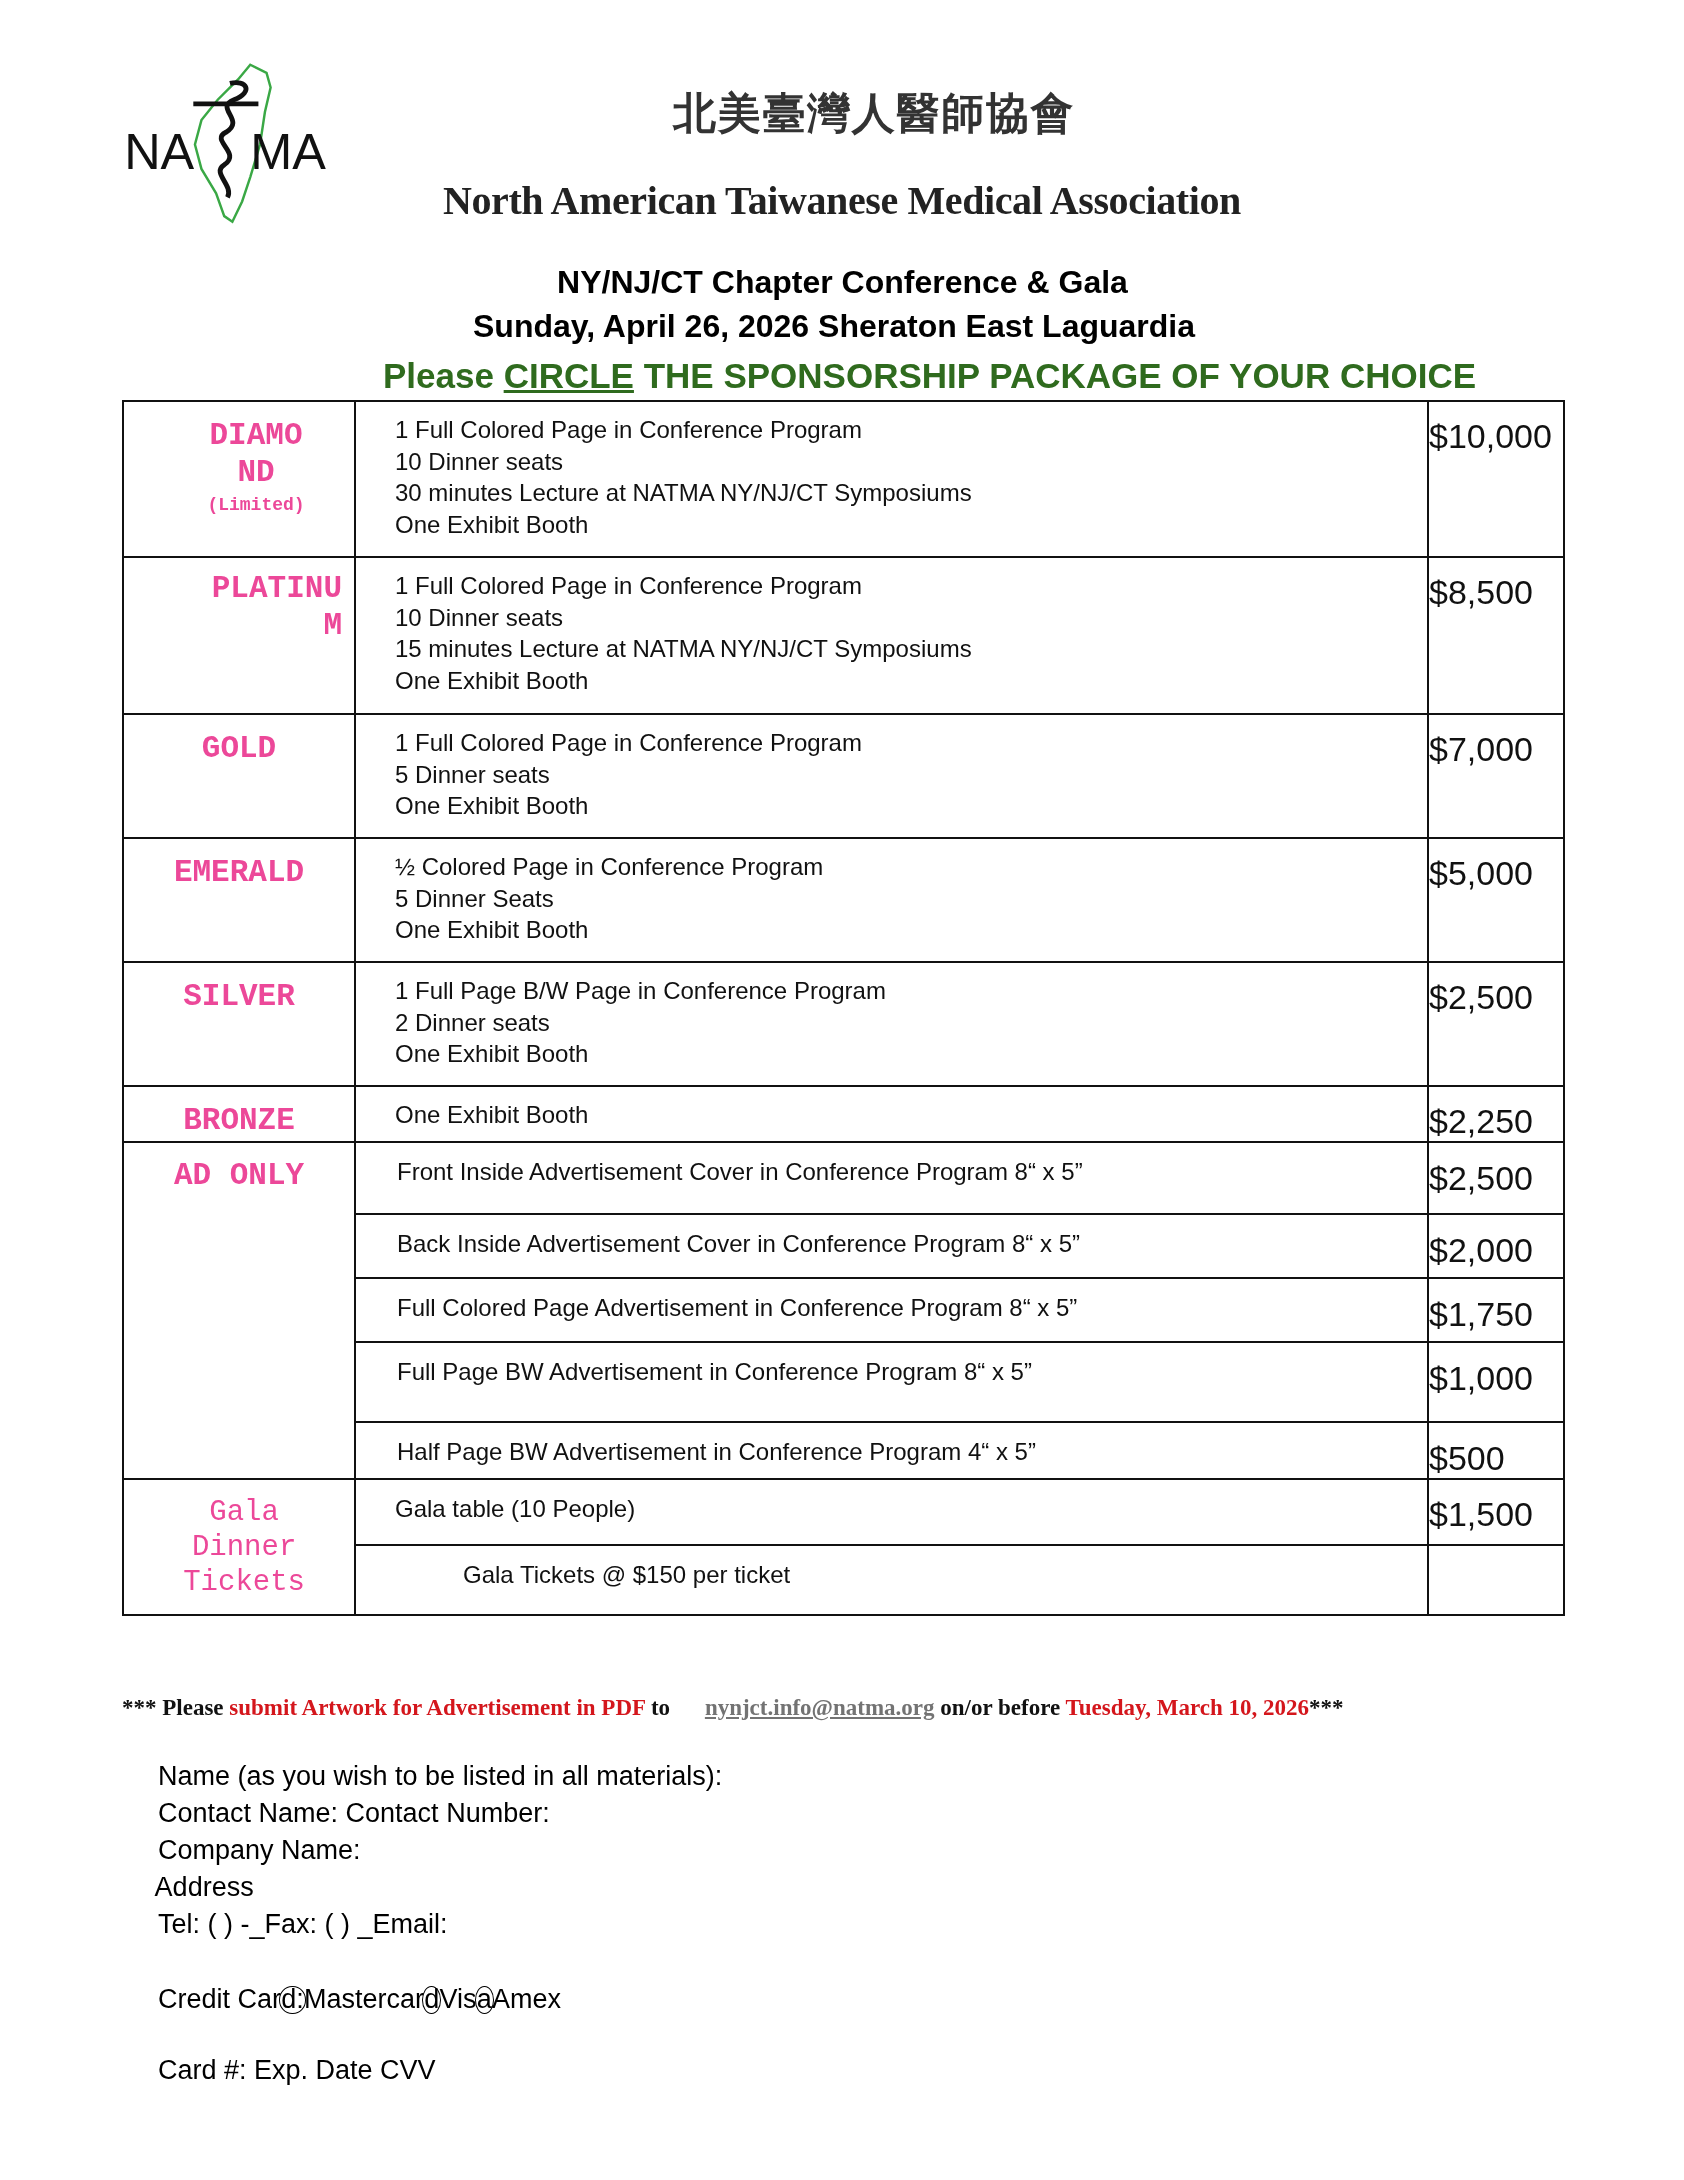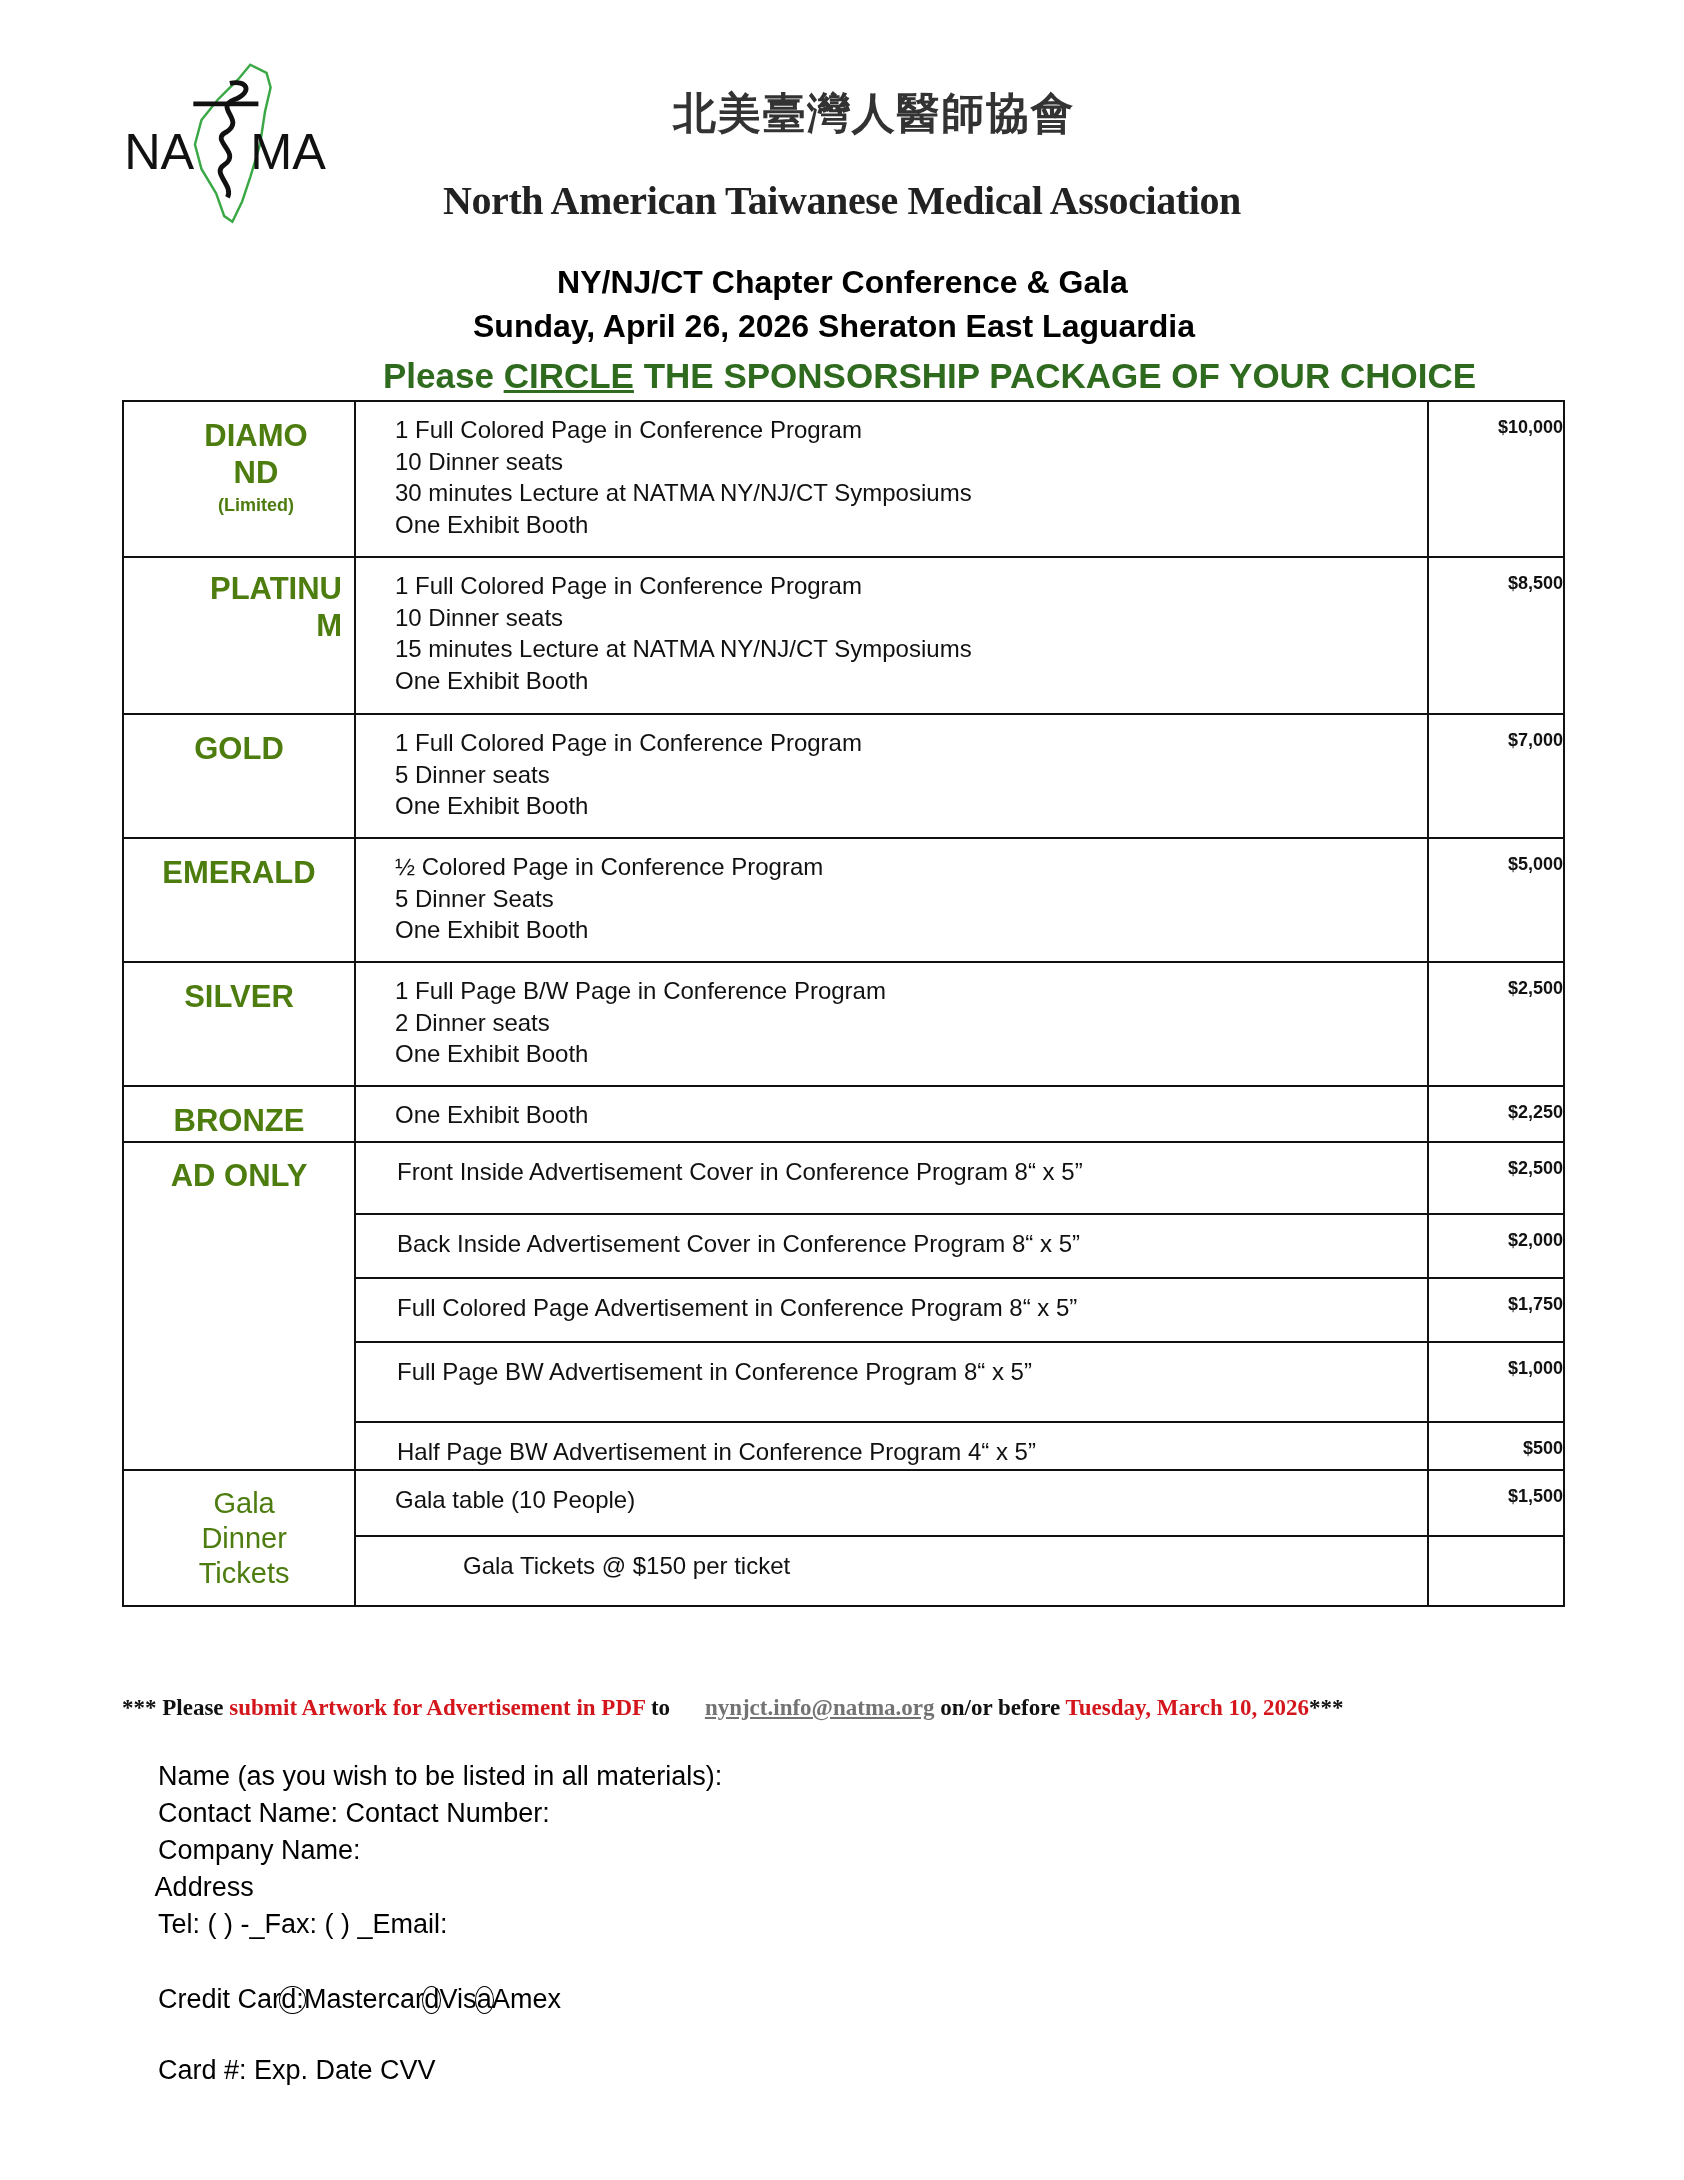--- a/index.html
+++ b/index.html
@@ -11,24 +11,24 @@
   .cn-title { left:673px; top:85px; font-family:"DejaVu Serif", serif; font-size:43px; color:#333; letter-spacing:1.7px; font-weight:bold; }
   .en-title { left:443px; top:177px; font-family:"Liberation Serif", serif; font-weight:bold; font-size:40px; color:#222; letter-spacing:-0.4px; }
   .event-title { left:0; width:1685px; text-align:center; top:264px; font-family:"Liberation Sans", sans-serif; font-weight:bold; font-size:32px; color:#000; }
   .event-date { left:473px; top:308px; font-weight:bold; font-size:32px; color:#000; }
   .circle-line { left:383px; top:356px; font-weight:bold; font-size:35px; color:#2f6b1e; }
   .circle-line .u { text-decoration:underline; text-decoration-thickness:2.6px; }
 
   
   table.pkg { position:absolute; left:122px; top:400px; width:1443px; border-collapse:collapse; }
   table.pkg td { border:2.6px solid #111; vertical-align:top; padding:0; }
-  td.tier { width:196px; text-align:center; font-family:Liberation Sans, sans-serif; font-weight:bold; color:#4d7c0f; font-size:31px; line-height:37px; }
+  td.tier { width:196px; text-align:center; font-family:Liberation Mono, monospace; font-weight:bold; color:#ec4899; font-size:31px; line-height:37px; }
   td.tier .sub { font-size:18px; line-height:29px; }
   td.desc { font-size:24px; line-height:31.5px; padding:12px 0 0 39px !important; }
-  td.price { width:134px; text-align:right; font-size:18px; padding-top:15.3px !important;font-weight:bold; }
+  td.price { width:134px; text-align:left; font-size:34px; padding-top:15.3px !important; }
   td.desc div, td.price div { white-space:nowrap; }
   .ad-desc { padding:12px 0 0 41px !important; font-size:24px; line-height:34px; }
 
   
   .notice { left:122px; top:1695px; font-family:"Liberation Serif", serif; font-weight:bold; font-size:23px; color:#111; white-space:nowrap; }
   .notice .red { color:#d4161c; }
   .notice .link { color:#737373; text-decoration:underline;margin-left:29px; }
 
   
   .form { left:158px; top:1758px; font-size:27px; line-height:37px; color:#000; }

